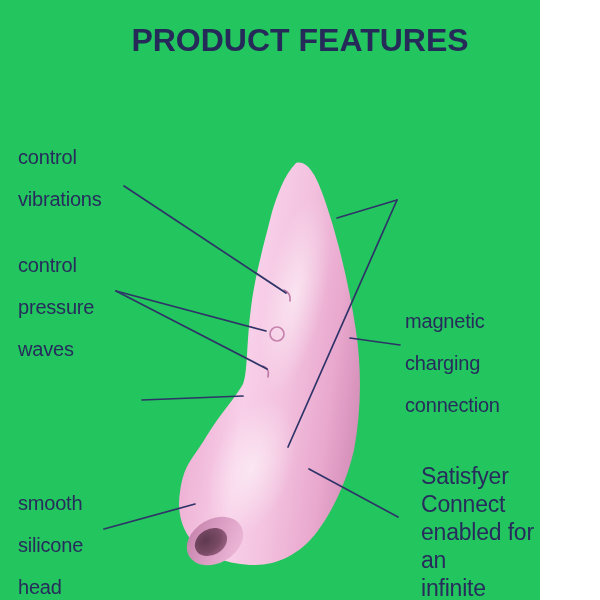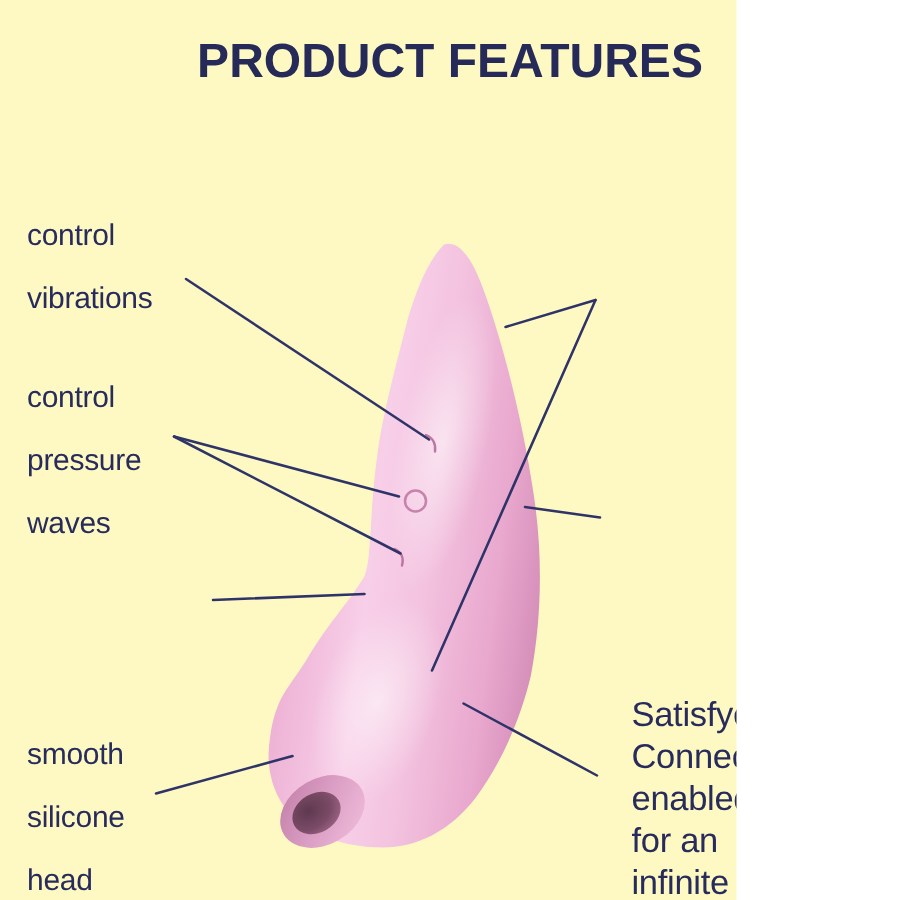--- a/index.html
+++ b/index.html
@@ -2,23 +2,23 @@
 <html><head>
 <meta charset="utf-8">
 <style>
   html, body {
     margin: 0;
     padding: 0;
     background: #ffffff;
   }
   .stage {
     position: relative;
-    width: 491px;
+    width: 540px;
     height: 600px;
-    background: #fef9c3;
+    background: #22c55e;
     overflow: hidden;
     font-family: "Liberation Sans", sans-serif;
   }
   .title {
     position: absolute;
     top: 22px;
     left: 0;
     width: 600px;
     text-align: center;
     font-size: 32px;
@@ -122,18 +122,21 @@
 
   <div class="label l1">control
 vibrations</div>
   <div class="label l2">control
 pressure
 waves</div>
   <div class="label l4">smooth
 silicone
 head</div>
 
+  <div class="label r2">magnetic
+charging
+connection</div>
   <div class="label r3">Satisfyer Connect
 enabled for an
 infinite range of
 programs</div>
 
 </div>
 
 </body></html>

